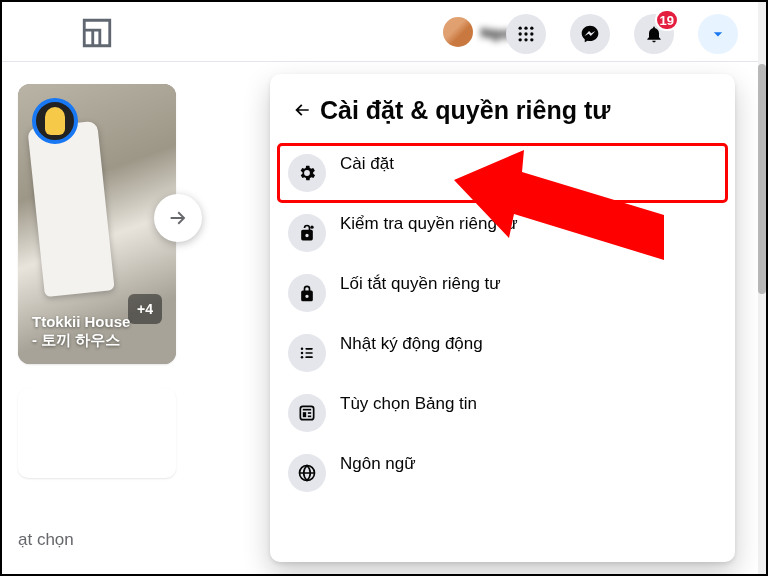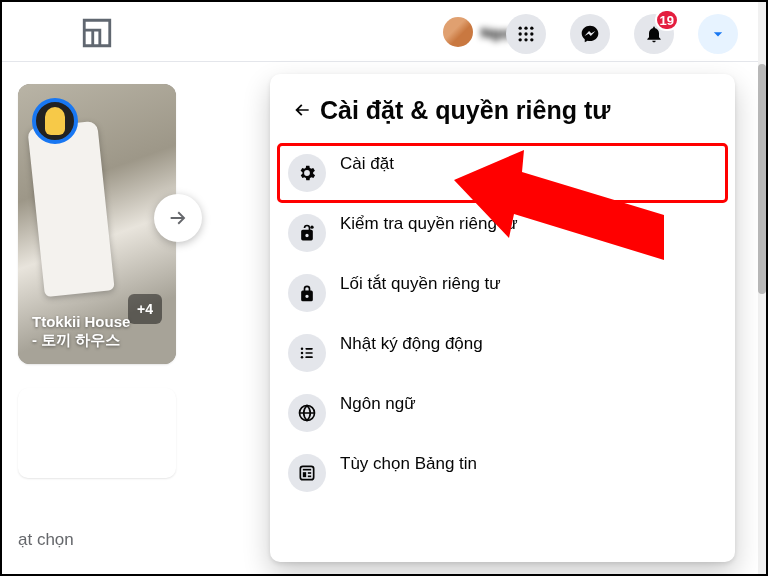--- a/index.html
+++ b/index.html
@@ -169,39 +169,39 @@
             <circle cx="6" cy="17" r="1.5"></circle>
             <rect x="10" y="16" width="9" height="2" rx="1"></rect>
           </svg>
         </div>
       <div class="dd-label">Nhật ký động động</div>
     </div>
 
     <div class="dd-item">
       <div class="dd-ico">
           <svg viewBox="0 0 24 24">
-            <circle cx="12" cy="12" r="9" fill="none" stroke="#050505" stroke-width="2"></circle>
-            <path fill="none" stroke="#050505" stroke-width="2" d="M3 12h18M12 3c2.5 2.5 4 5.5 4 9s-1.5 6.5-4 9c-2.5-2.5-4-5.5-4-9s1.5-6.5 4-9z"></path>
-          </svg>
-        </div>
-      <div class="dd-label">Ngôn ngữ</div>
-    </div>
-
-    <div class="dd-item">
-      <div class="dd-ico">
-          <svg viewBox="0 0 24 24">
             <rect x="4" y="4" width="16" height="16" rx="3" fill="none" stroke="#050505" stroke-width="2"></rect>
             <rect x="7" y="7" width="10" height="2"></rect>
             <rect x="7" y="11" width="4" height="6"></rect>
             <rect x="13" y="11" width="4" height="2"></rect>
             <rect x="13" y="15" width="4" height="2"></rect>
           </svg>
         </div>
       <div class="dd-label">Tùy chọn Bảng tin</div>
     </div>
+
+    <div class="dd-item">
+      <div class="dd-ico">
+          <svg viewBox="0 0 24 24">
+            <circle cx="12" cy="12" r="9" fill="none" stroke="#050505" stroke-width="2"></circle>
+            <path fill="none" stroke="#050505" stroke-width="2" d="M3 12h18M12 3c2.5 2.5 4 5.5 4 9s-1.5 6.5-4 9c-2.5-2.5-4-5.5-4-9s1.5-6.5 4-9z"></path>
+          </svg>
+        </div>
+      <div class="dd-label">Ngôn ngữ</div>
+    </div>
   </div>
 
   <svg class="arrow" viewBox="0 0 220 140">
     <polygon points="0,30 70,0 68,22 210,65 210,110 60,64 55,88" fill="#ff0000"></polygon>
   </svg>
 
   <div class="scroll-track"></div>
   <div class="scroll-thumb"></div>
 
 </div>

